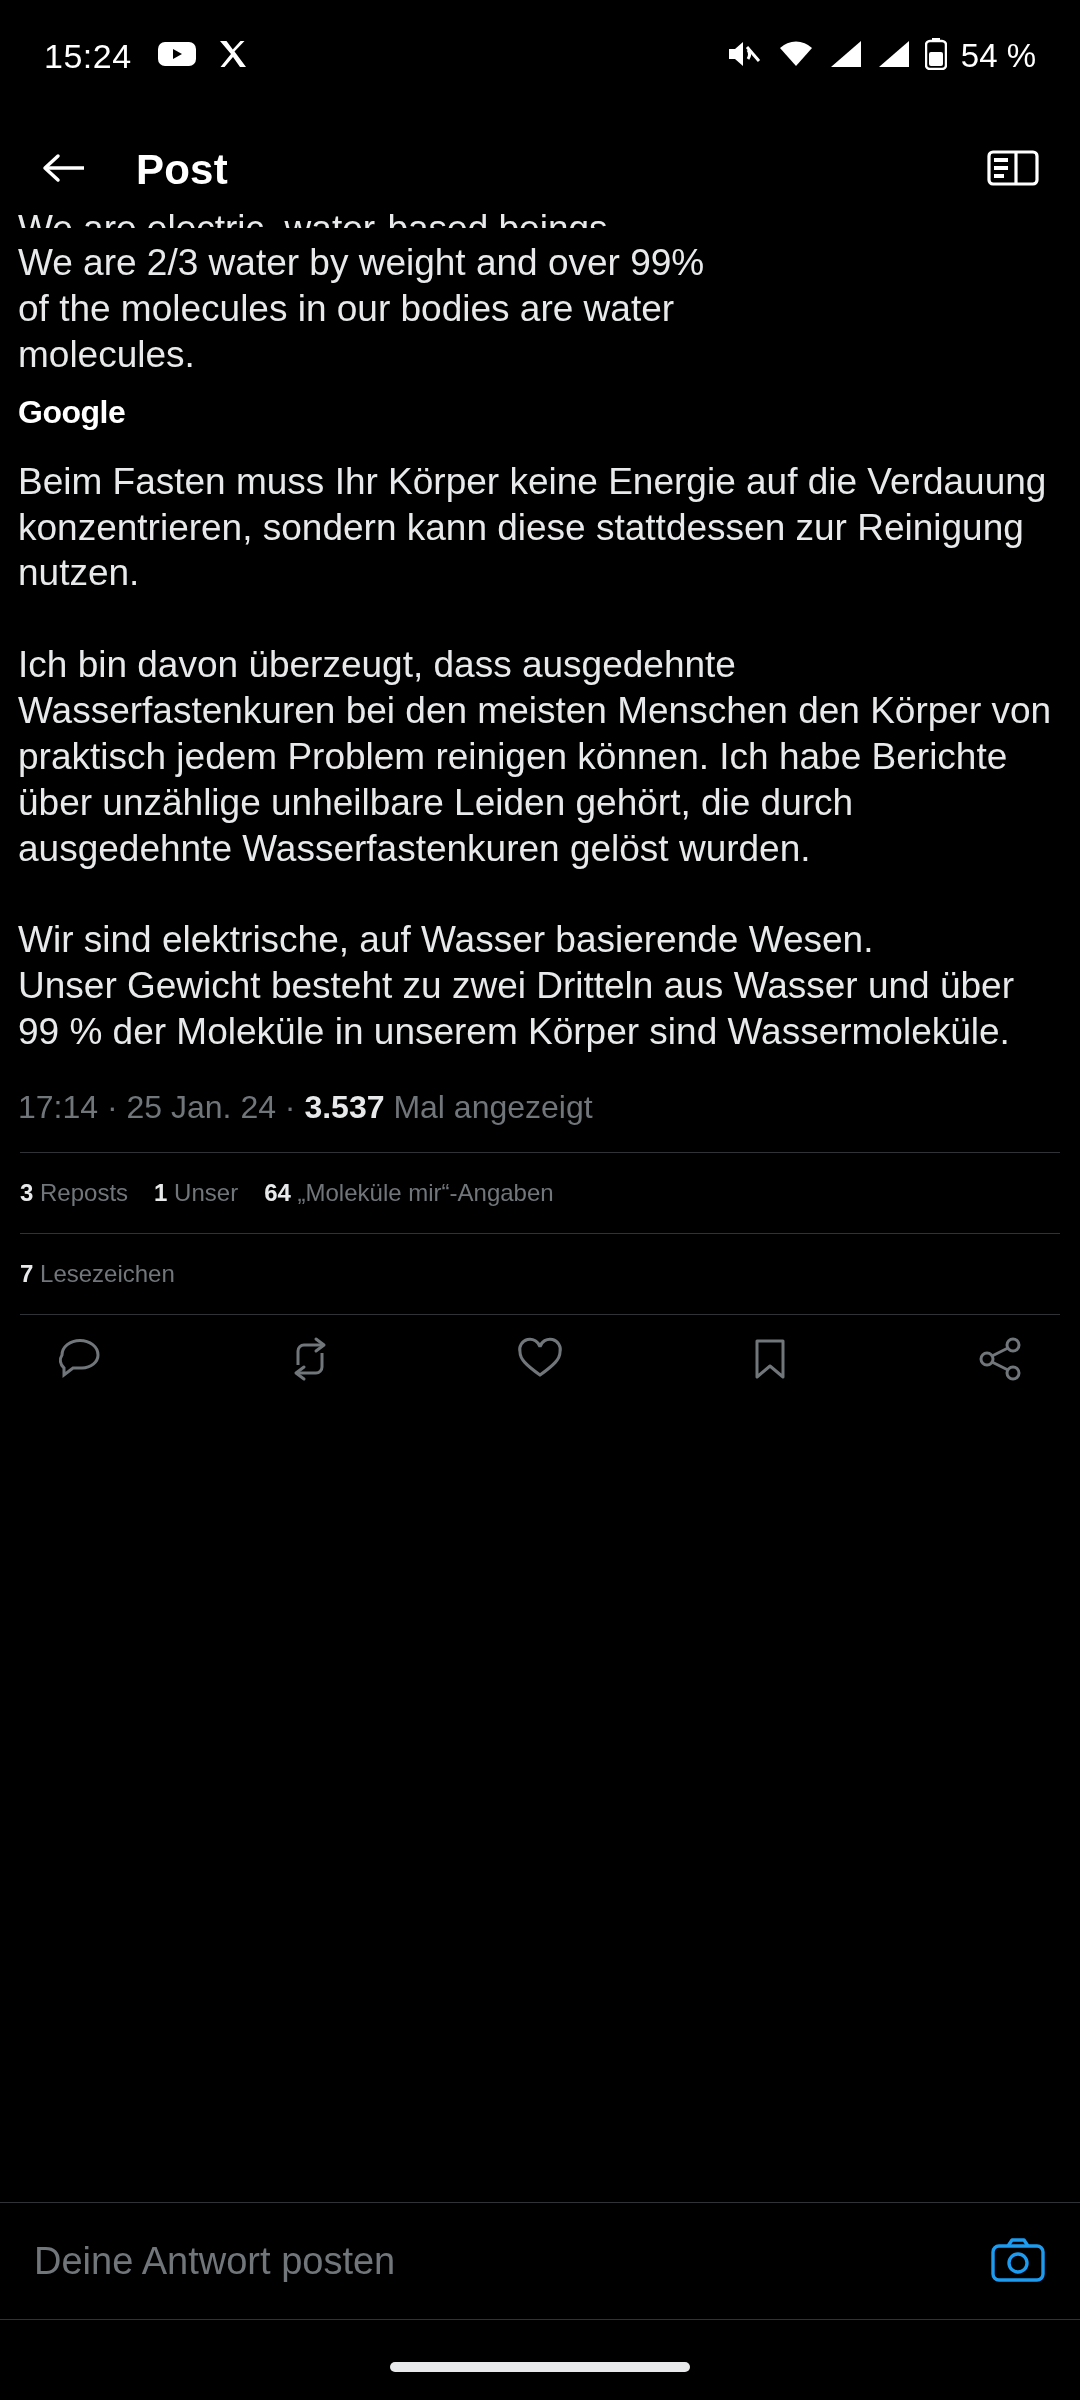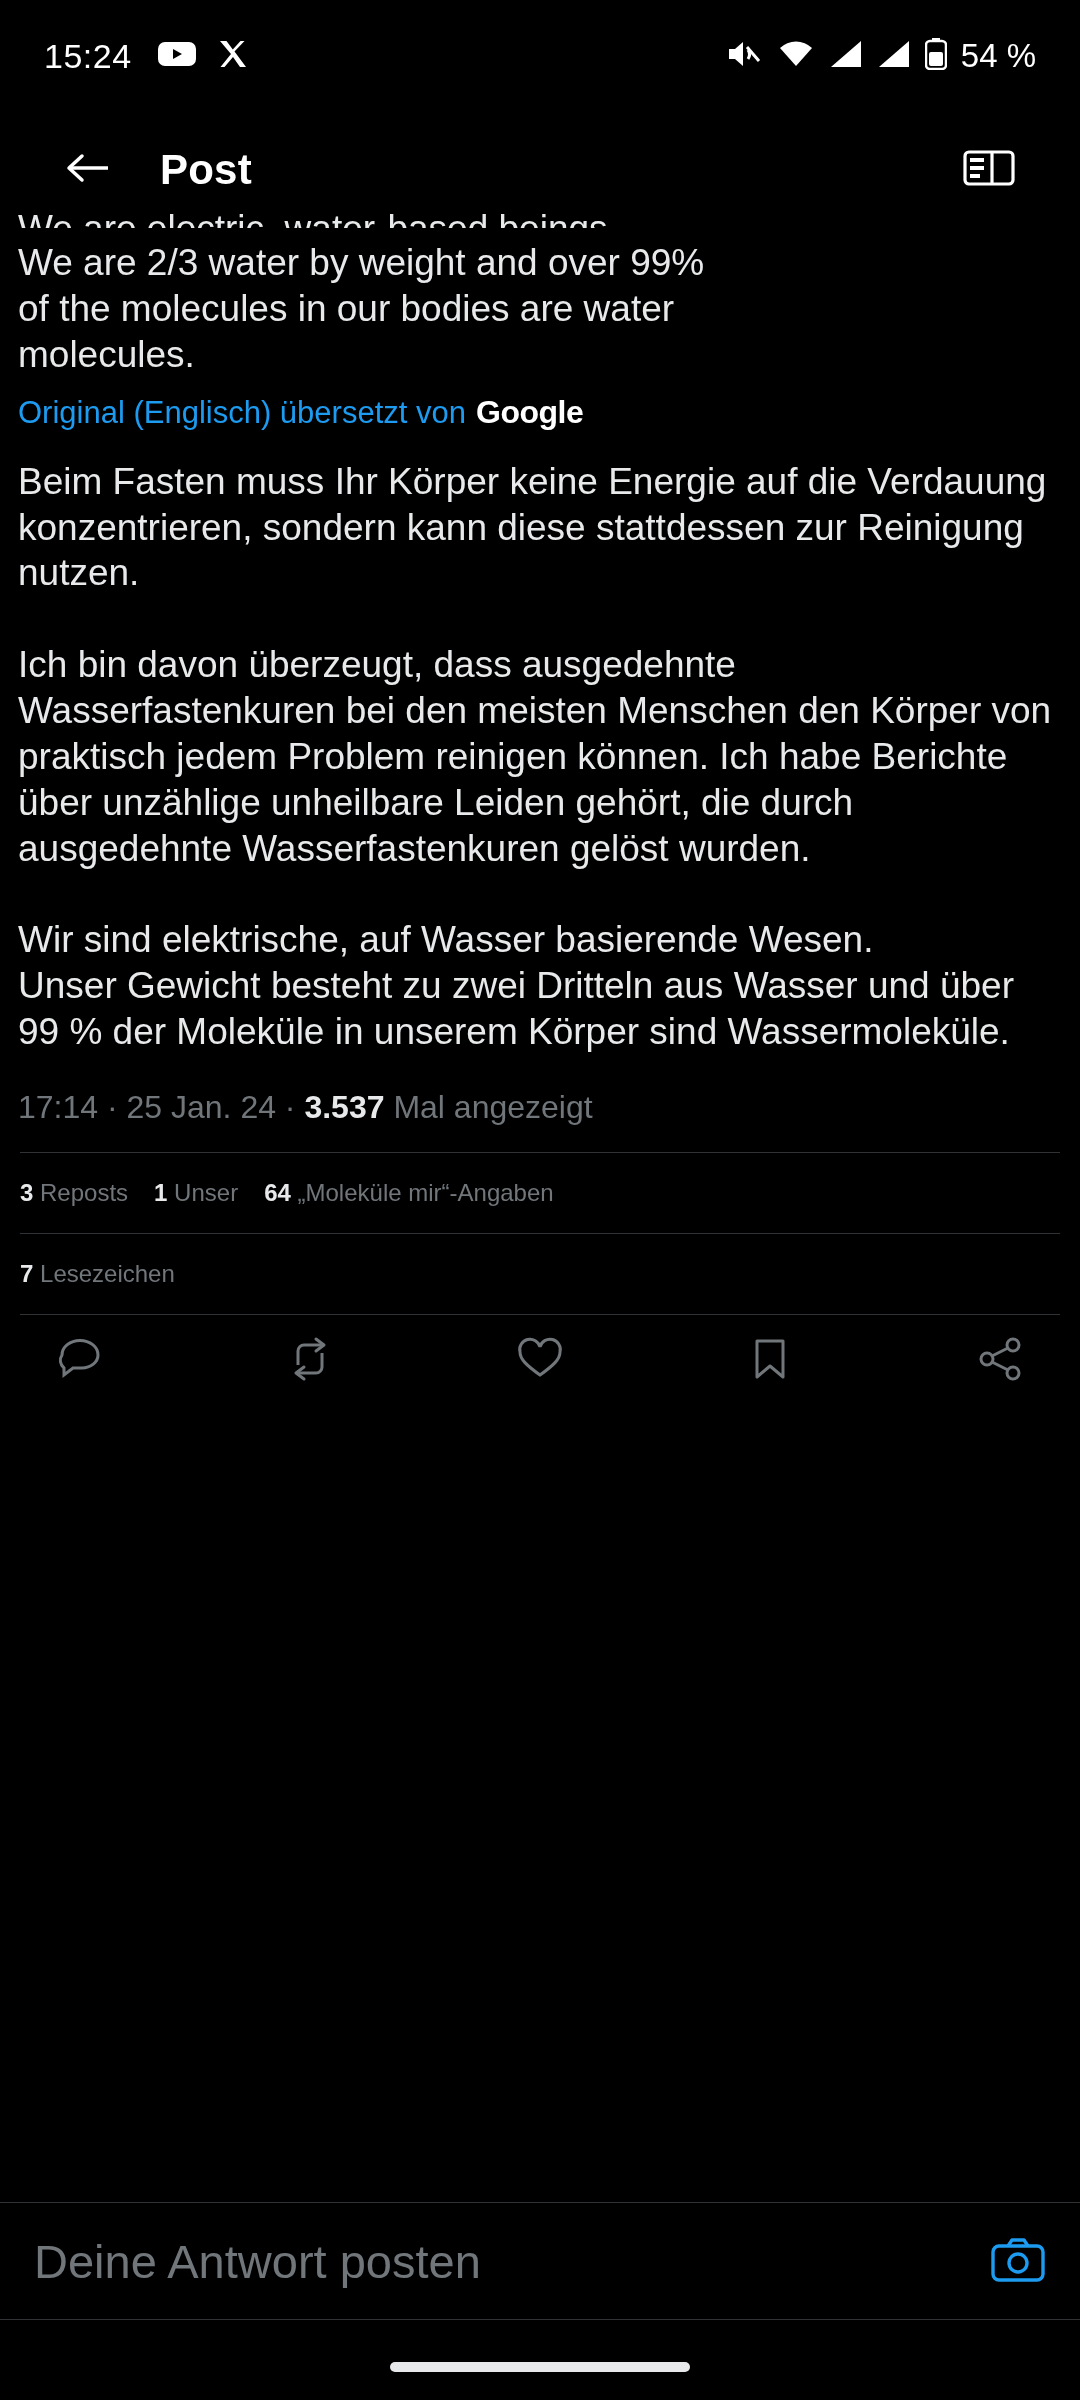--- a/index.html
+++ b/index.html
@@ -42,21 +42,21 @@
     font-weight: 500;
     margin-left: 0;
   }
   .ic { display: block; }
 
   
   .appbar {
     height: 116px;
     display: flex;
     align-items: center;
-    padding: 0 64px;
+    padding: 0 40px;
     color: #fff;
   }
   .appbar-title {
     font-size: 42px;
     font-weight: 700;
     margin-left: 50px;
     letter-spacing: 0.2px;
   }
   .appbar-right { margin-left: auto; }
 
@@ -140,21 +140,21 @@
     left: 0; right: 0;
     bottom: 80px;
     height: 118px;
     border-top: 1px solid #2f3336;
     display: flex;
     align-items: center;
     padding: 0 34px;
     background: #000;
   }
   .composer-placeholder {
-    font-size: 47px;
+    font-size: 38px;
     color: #71767b;
     flex: 1;
   }
   .navbar-home {
     position: absolute;
     left: 50%;
     transform: translateX(-50%);
     bottom: 28px;
     width: 300px;
     height: 10px;
@@ -244,21 +244,20 @@
 
 <div class="content">
 
   <div class="clipped-line">We are electric, water-based beings.</div>
 
   <div class="post-text">We are 2/3 water by weight and over 99%
 of the molecules in our bodies are water
 molecules.</div>
 
   <div class="translate-row">
-    <span class="translate-link">Original (Englisch) übersetzt von</span>
     <span class="google-word">Google</span>
   </div>
 
   <div class="post-text translated">Beim Fasten muss Ihr Körper keine Energie auf die Verdauung konzentrieren, sondern kann diese stattdessen zur Reinigung nutzen.
 
 Ich bin davon überzeugt, dass ausgedehnte Wasserfastenkuren bei den meisten Menschen den Körper von praktisch jedem Problem reinigen können. Ich habe Berichte über unzählige unheilbare Leiden gehört, die durch ausgedehnte Wasserfastenkuren gelöst wurden.
 
 Wir sind elektrische, auf Wasser basierende Wesen.
 Unser Gewicht besteht zu zwei Dritteln aus Wasser und über 99 % der Moleküle in unserem Körper sind Wassermoleküle.</div>
 

